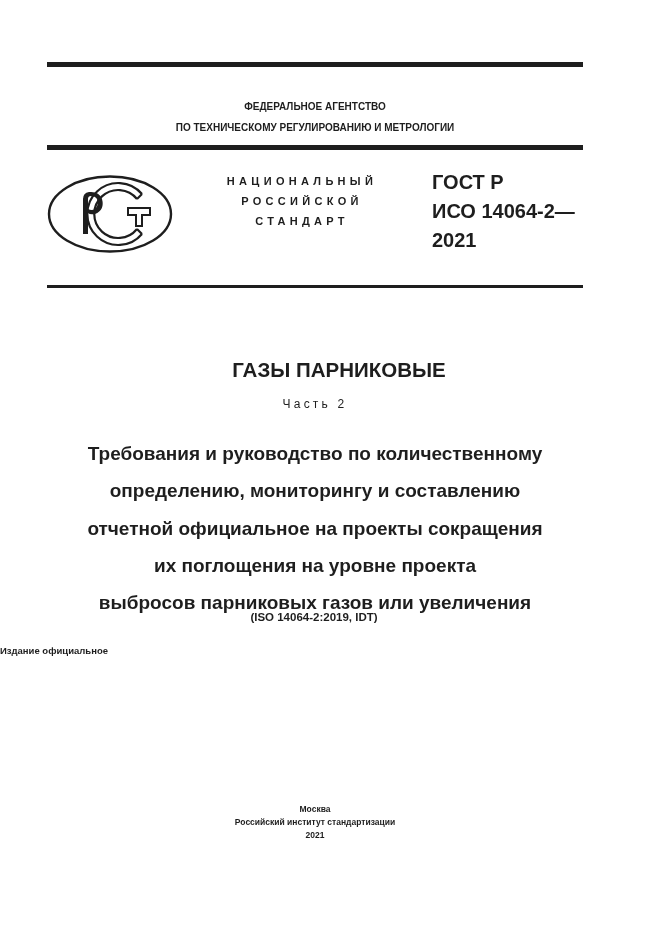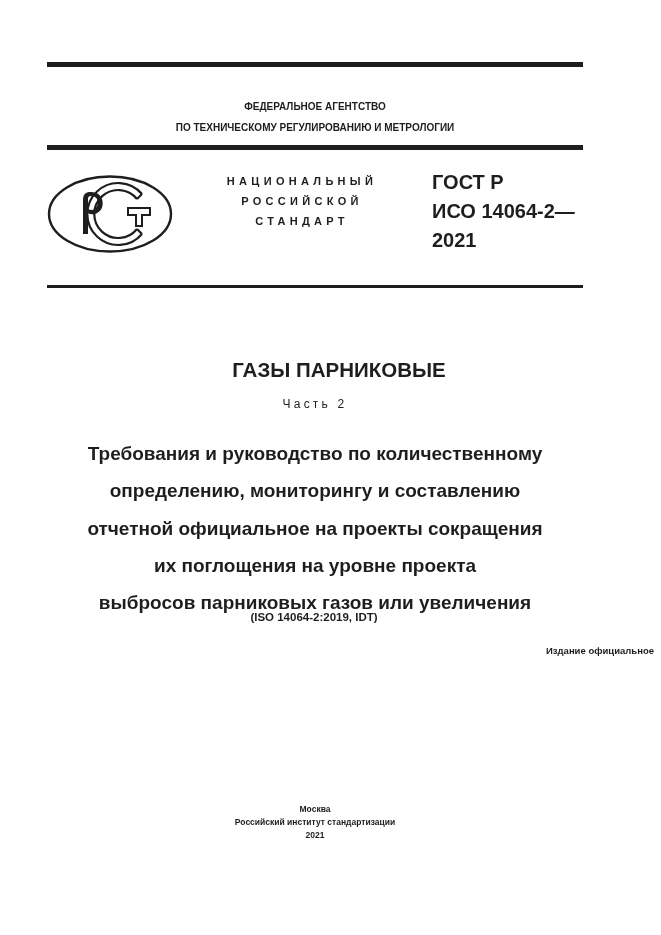--- a/index.html
+++ b/index.html
@@ -109,25 +109,24 @@
     font-weight: bold;
     font-size: 11.5px;
     white-space: nowrap;
     margin-top: 42px;
   }
   .edition {
     position: absolute;
     left: 0;
     width: 630px;
     top: 645px;
-    text-align: right;
+    text-align: left;
     font-weight: bold;
     font-size: 9.5px;
     white-space: nowrap;
-    padding-left: 24px;
   }
   .imprint {
     position: absolute;
     left: 0;
     width: 630px;
     top: 803px;
     text-align: center;
     font-weight: bold;
     font-size: 8.5px;
     line-height: 13px;

